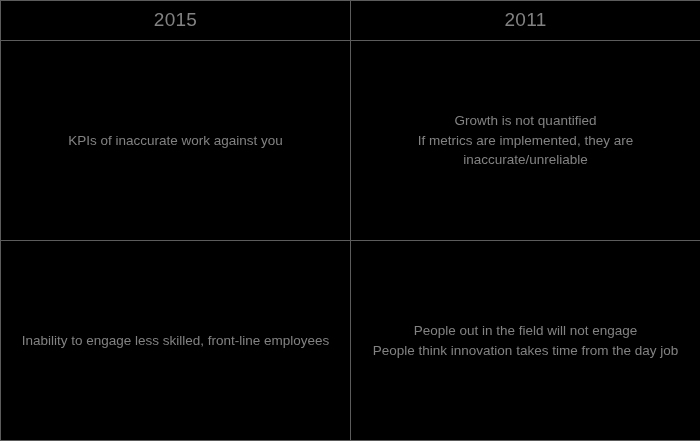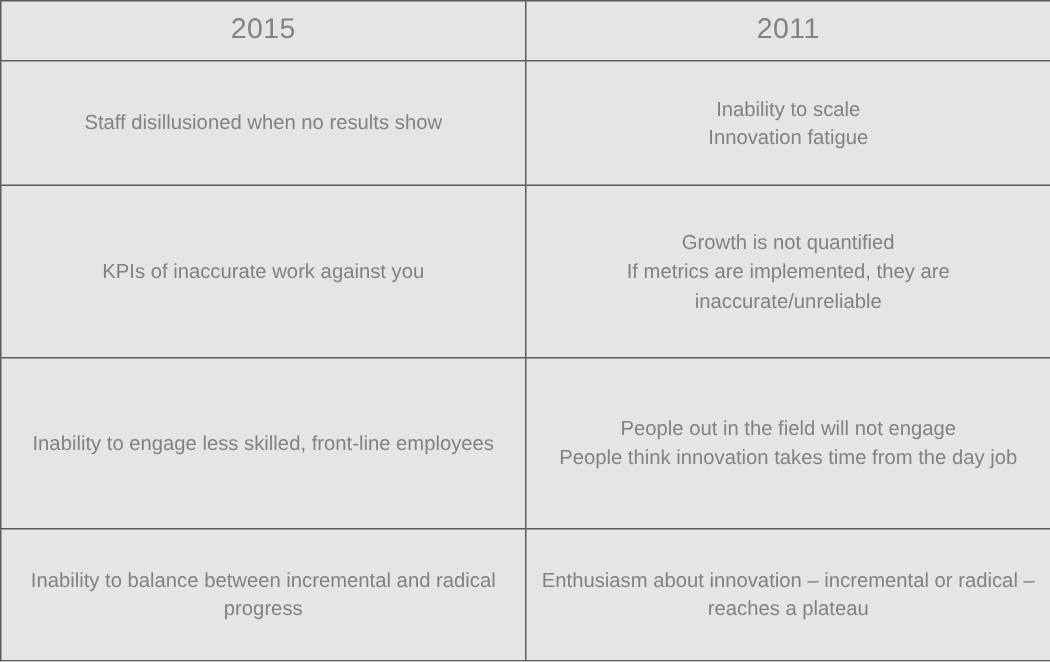--- a/index.html
+++ b/index.html
@@ -11,21 +11,21 @@
     width: 700px;
     height: 441px;
     font-family: "Liberation Sans", sans-serif;
     overflow: hidden;
   }
   .comparison-table {
     width: 700px;
     height: 441px;
     border-collapse: collapse;
     table-layout: fixed;
-    background: #e5e5e5;
+    background: #000000;
   }
   .comparison-table col.col-left  { width: 350px; }
   .comparison-table col.col-right { width: 350px; }
 
   .comparison-table td,
   .comparison-table th {
     border: 1px solid #5c5c5c;
     text-align: center;
     vertical-align: middle;
     color: #828282;
@@ -67,30 +67,22 @@
     <col class="col-left">
     <col class="col-right">
   </colgroup>
   <thead>
     <tr>
       <th class="header-cell">2015</th>
       <th class="header-cell">2011</th>
     </tr>
   </thead>
   <tbody>
-    <tr class="r1">
-      <td class="body-cell">Staff disillusioned when no results show</td>
-      <td class="body-cell">Inability to scale<br>Innovation fatigue</td>
-    </tr>
     <tr class="r3">
       <td class="body-cell">KPIs of inaccurate work against you</td>
       <td class="body-cell">Growth is not quantified<br>If metrics are implemented, they are inaccurate/unreliable</td>
     </tr>
     <tr class="r4">
       <td class="body-cell">Inability to engage less skilled, front-line employees</td>
       <td class="body-cell">People out in the field will not engage<br>People think innovation takes time from the day job</td>
     </tr>
-    <tr class="r5">
-      <td class="body-cell">Inability to balance between incremental and radical progress</td>
-      <td class="body-cell">Enthusiasm about innovation – incremental or radical – reaches a plateau</td>
-    </tr>
   </tbody>
 </table>
 
 </body></html>

